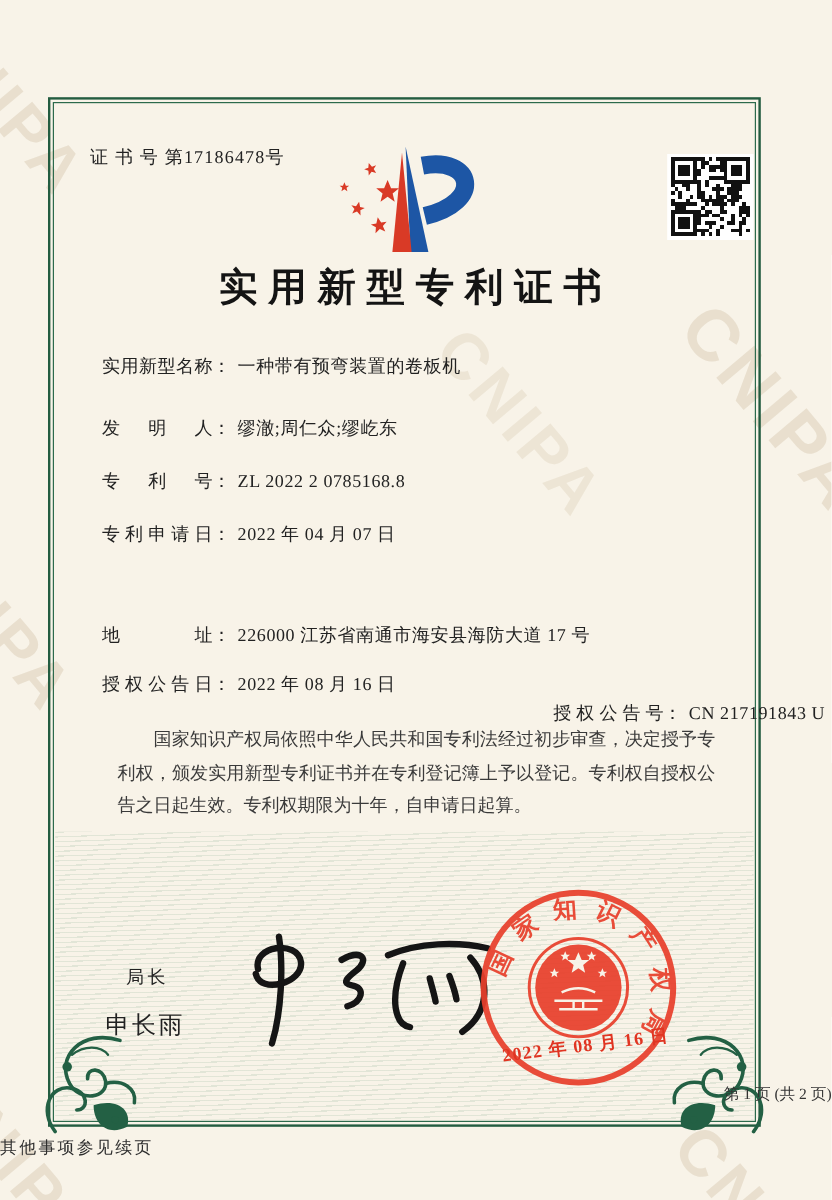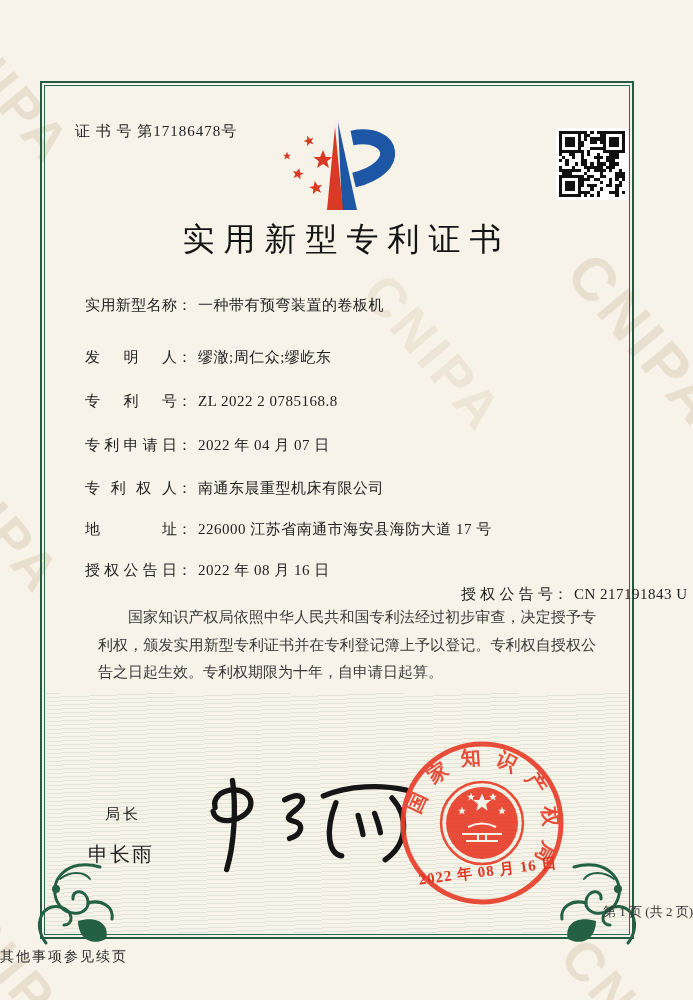--- a/index.html
+++ b/index.html
@@ -41,21 +41,21 @@
   }
   .flourish{position:absolute;bottom:-14px;width:86px;height:92px;}
   .flourish-left{left:-12px;}
   .flourish-right{right:-12px;transform:scaleX(-1);}
   
   .cert-no{position:absolute;left:75px;top:122px;font-size:15px;letter-spacing:1px;}
   .logo{position:absolute;left:278px;top:118px;width:142px;height:98px;}
   .qr{position:absolute;left:556px;top:128px;width:72px;height:72px;}
   .title{
     position:absolute;left:0;top:218px;width:100%;text-align:center;
-    font-size:32px;font-weight:normal;letter-spacing:9px;color:#141414;
+    font-size:32px;font-weight:bold;letter-spacing:9px;color:#141414;
   }
   
   .field-row{position:absolute;left:85px;font-size:15px;white-space:nowrap;}
   .flabel{
     display:inline-block;width:92px;text-align:justify;text-align-last:justify;
     vertical-align:bottom;
   }
   .fcolon{margin-right:6px;}
   .fvalue{letter-spacing:0.5px;}
   .grant-no{position:absolute;left:376px;top:0;margin-top:24px;}
@@ -295,23 +295,20 @@
   </div>
   <div class="field-row" style="top:348px">
     <span class="flabel">发明人</span><span class="fcolon">：</span><span class="fvalue">缪澈;周仁众;缪屹东</span>
   </div>
   <div class="field-row" style="top:392px">
     <span class="flabel">专利号</span><span class="fcolon">：</span><span class="fvalue">ZL 2022 2 0785168.8</span>
   </div>
   <div class="field-row" style="top:436px">
     <span class="flabel">专利申请日</span><span class="fcolon">：</span><span class="fvalue">2022 年 04 月 07 日</span>
   </div>
-  <div class="field-row" style="top:479px">
-    <span class="flabel">专利权人</span><span class="fcolon">：</span><span class="fvalue">南通东晨重型机床有限公司</span>
-  </div>
   <div class="field-row" style="top:520px">
     <span class="flabel">地址</span><span class="fcolon">：</span><span class="fvalue">226000 江苏省南通市海安县海防大道 17 号</span>
   </div>
 
   <div class="field-row" style="top:561px">
     <span class="flabel">授权公告日</span><span class="fcolon">：</span><span class="fvalue">2022 年 08 月 16 日</span>
     <span class="grant-no">
       <span class="flabel">授权公告号</span><span class="fcolon">：</span><span class="fvalue">CN 217191843 U</span>
     </span>
   </div>

